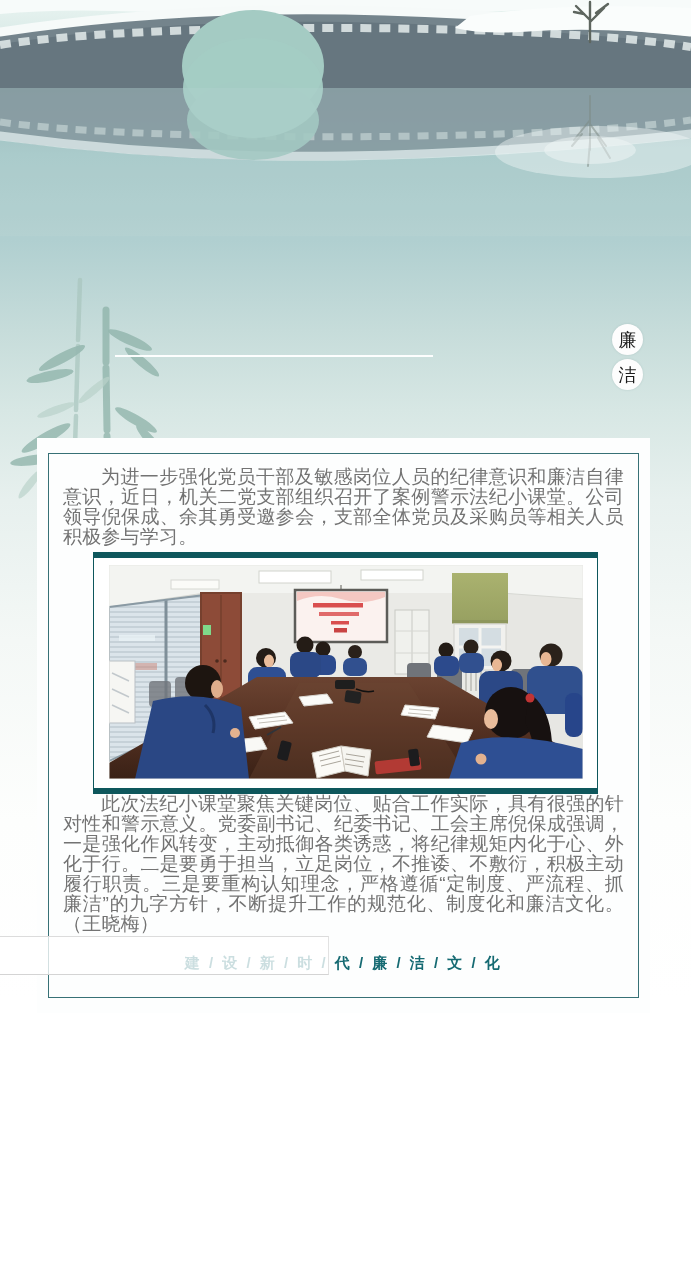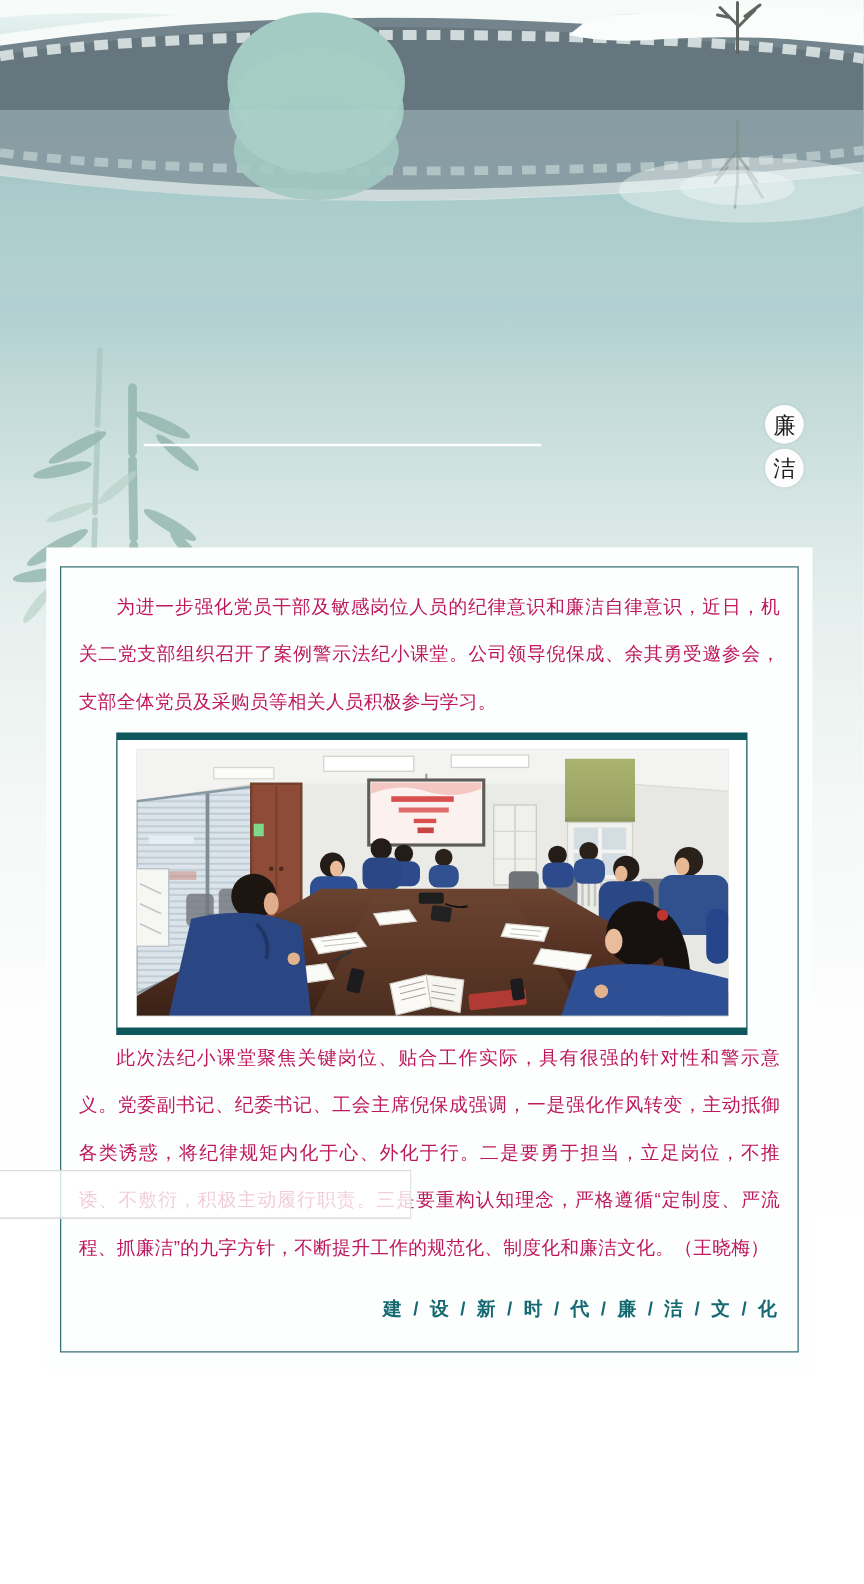--- a/index.html
+++ b/index.html
@@ -17,31 +17,31 @@
   
   .seal{position:absolute;width:31px;height:31px;border-radius:50%;background:#fdfdfd;
         display:flex;align-items:center;justify-content:center;
         font-family:"DejaVu Serif","Liberation Serif",serif;font-size:18px;color:#1c1c1c;
         box-shadow:0 0 2px rgba(120,150,148,.35);}
   .seal-1{left:612px;top:324px;}
   .seal-2{left:612px;top:359px;}
   
   .card{position:absolute;left:37px;top:438px;width:613px;background:#fdfefe;padding:15px 11px;box-sizing:border-box;}
   .card-inner{border:1px solid #377176;padding:13px 14px 12px;box-sizing:border-box;}
-  .para{font-size:15px;line-height:38px;color:#be185d;text-align:justify;text-indent:2em;margin:0;
+  .para{font-size:19px;line-height:20px;color:#737373;text-align:justify;text-indent:2em;margin:0;
         letter-spacing:.2px;}
   .para+.para{margin-top:16px;}
   .p2{margin-top:14px;}
   
   .photo-frame{margin:5px 26px 0 30px;border-top:6px solid #0e575c;border-bottom:6px solid #0e575c;
                border-left:1px solid #0e575c;border-right:1px solid #0e575c;
                padding:7px 14px 9px;background:#ffffff;}
   .photo{display:block;width:474px;height:214px;margin:0 auto;}
   
-  .slogan{margin:20px 0 12px;text-align:right;font-size:15px;font-weight:bold;color:#156a72;letter-spacing:2.5px;}
+  .slogan{margin:20px 0 12px;text-align:center;font-size:15px;font-weight:bold;color:#156a72;letter-spacing:2.5px;}
   
   .overlay-strip{position:absolute;left:0;top:936px;width:328px;height:37px;
                  background:rgba(255,255,255,.78);
                  border-top:1px solid #dcdcdc;border-bottom:1px solid #d4d4d4;border-right:1px solid #e2e2e2;
                  z-index:6;}
 </style>
 </head>
 <body>
 
 <svg class="header-art" viewBox="0 0 691 236" xmlns="http://www.w3.org/2000/svg">

